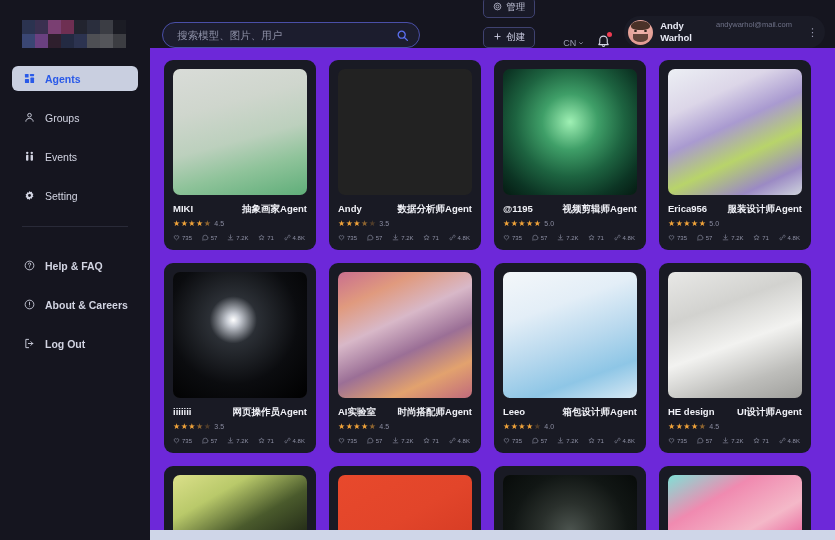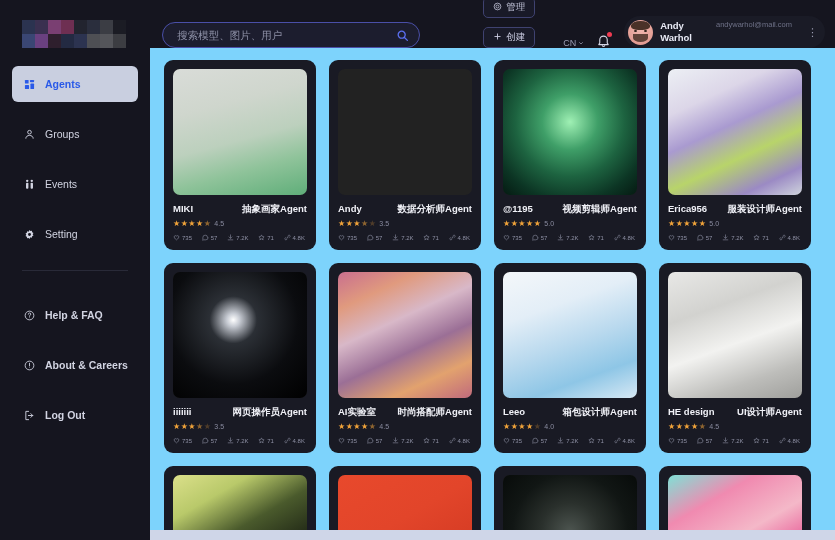--- a/index.html
+++ b/index.html
@@ -69,31 +69,31 @@
 
   
   .body-row { flex: 1; display: flex; min-height: 0; }
 
   
   .sidebar {
     width: 150px; min-width: 150px; background: #15151f;
     padding-top: 18px; display: flex; flex-direction: column;
   }
   .nav-item {
-    height: 36px; margin: 0 12px 14px 12px; border-radius: 6px;
+    height: 25px; margin: 0 12px 14px 12px; border-radius: 6px;
     display: flex; align-items: center; gap: 9px; padding-left: 11px;
     color: #d2d4e2; font-size: 10.5px; cursor: pointer;
   }
   .nav-item.active { background: #c9cfe0; color: #2a5ae8; font-weight: bold; }
   .nav-item .ico { width: 13px; display: flex; align-items: center; justify-content: center; }
   .nav-sep { height: 1px; background: #292a38; margin: 4px 22px 18px 22px; }
   .nav-bottom { margin-top: 8px; font-weight: bold; }
 
   
-  .main { flex: 1; background: #7dd3fc; padding: 12px 0 0 14px; overflow: hidden; position: relative; }
+  .main { flex: 1; background: #6d28d9; padding: 12px 0 0 14px; overflow: hidden; position: relative; }
   .grid { display: grid; grid-template-columns: repeat(4, 152px); gap: 13px 13px; }
 
   .card { background: #191a24; border-radius: 9px; padding: 9px; width: 152px; }
   .card-thumb {
     width: 134px; height: 126px; border-radius: 7px; overflow: hidden;
     position: relative; background: #222; 
   }
   .card-thumb .ph { position: absolute; inset: 0; }
   .card-title-row { display: flex; align-items: baseline; margin-top: 8px; gap: 6px; }
   .c-name { font-size: 9.5px; font-weight: bold; color: #f0f1f7; white-space: nowrap; }

